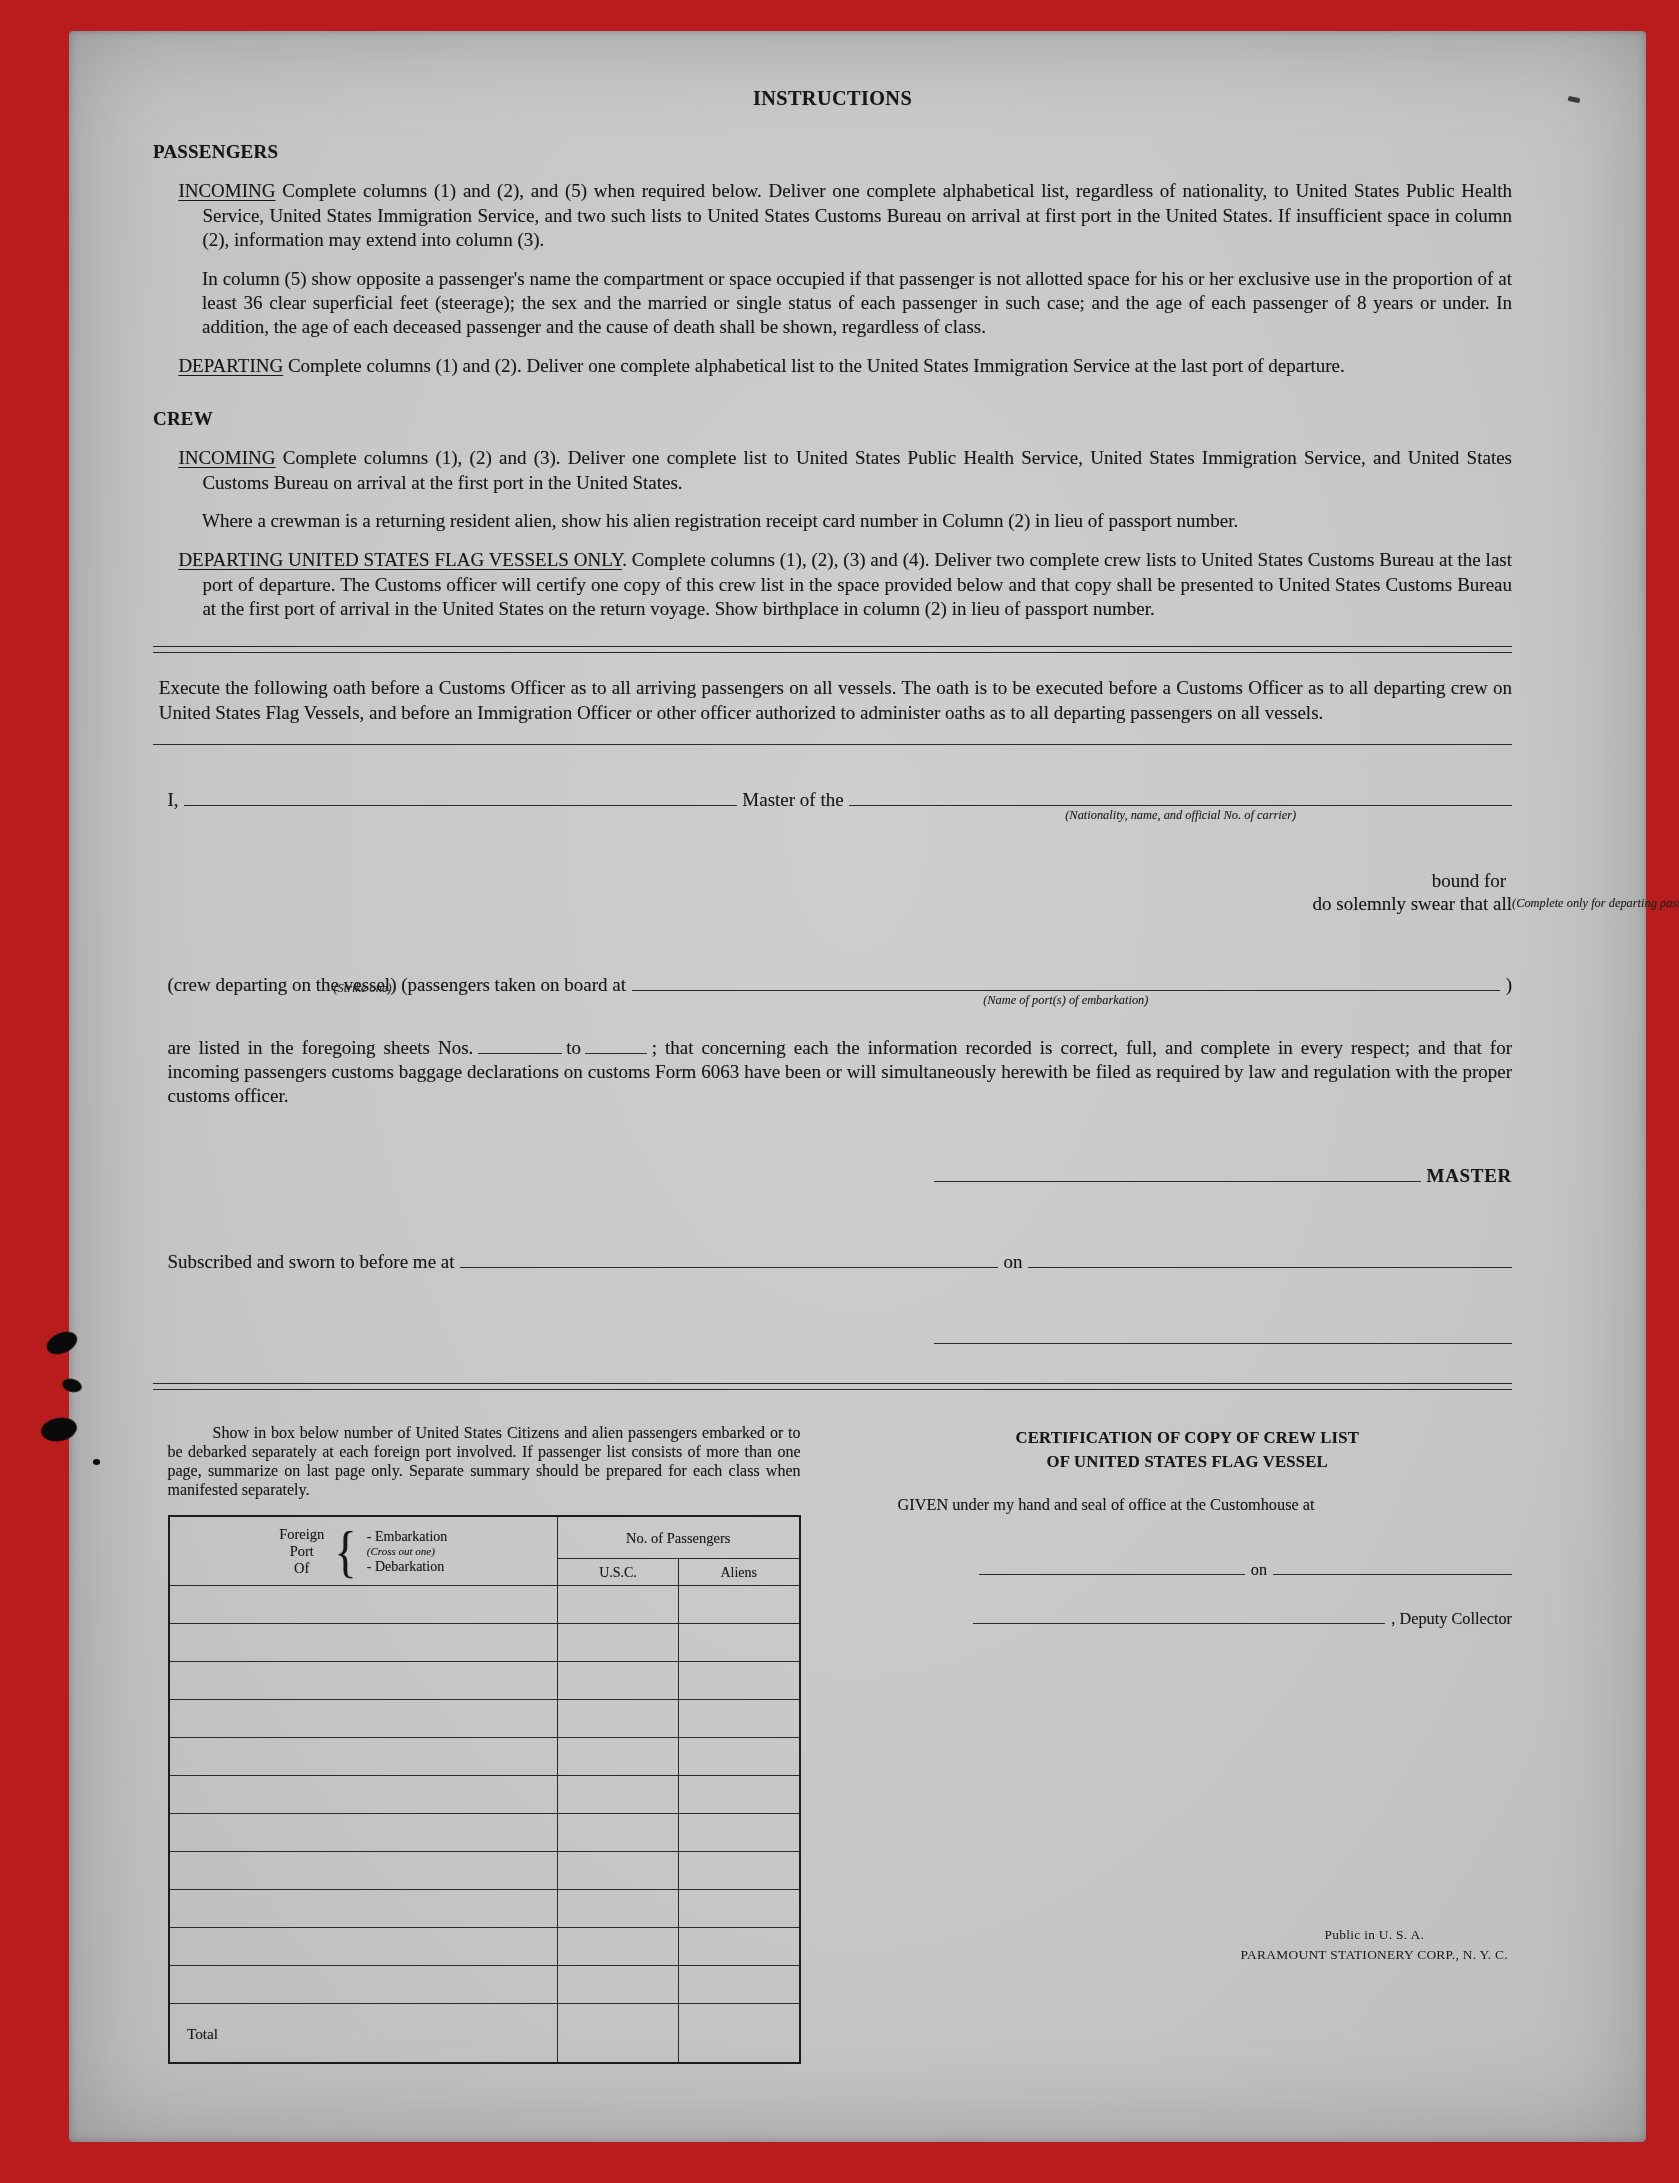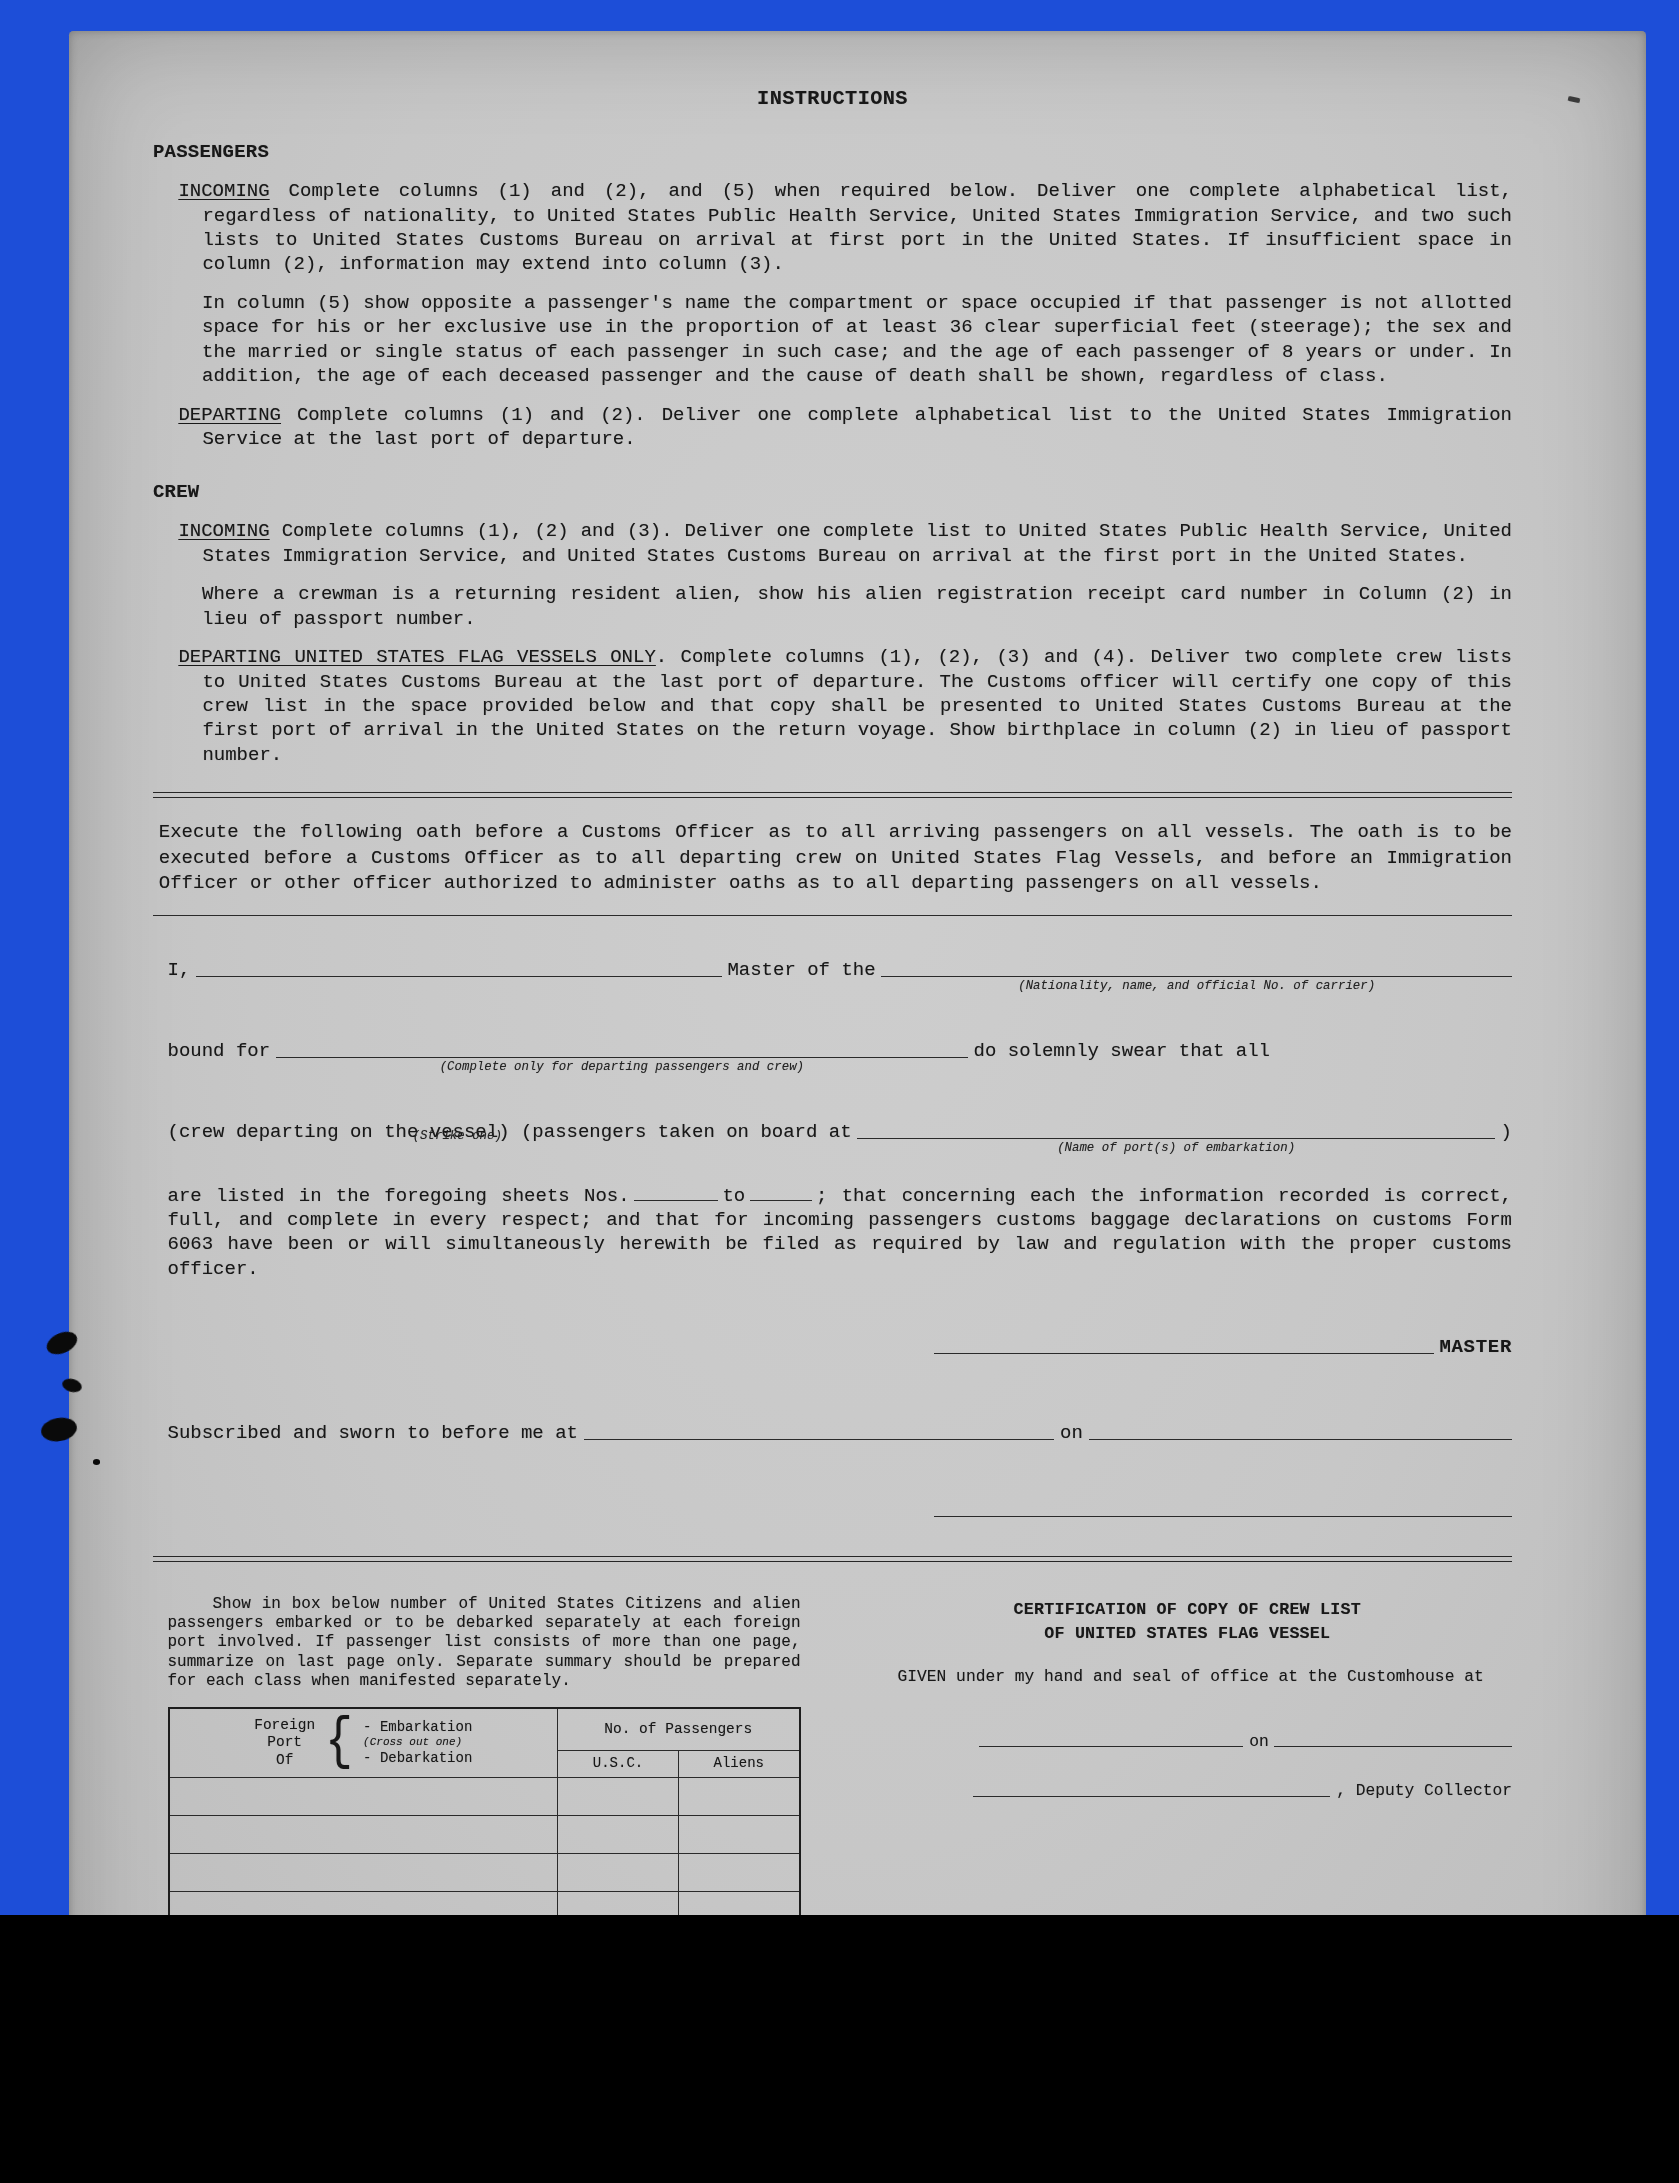--- a/index.html
+++ b/index.html
@@ -1,17 +1,17 @@
 <!DOCTYPE html>
 <html style="font-size:11.6px"><head>
 <meta charset="utf-8">
 <style>
   html,body{margin:0;padding:0;background:#000;}
-  .scan{position:relative;width:1679px;height:1915px;background:#1d4ed8;overflow:hidden;
-        font-family:Liberation Mono, monospace;color:#181818;}
+  .scan{position:relative;width:1679px;height:2183px;background:#b91c1c;overflow:hidden;
+        font-family:Liberation Serif, serif;color:#181818;}
   .paper{position:absolute;left:69px;top:30.5px;width:1577px;height:2111px;
          background:radial-gradient(ellipse at 50% 38%, #cecece 0%, #c7c7c7 55%, #bcbcbc 100%);
          box-shadow:inset 0 0 102px rgba(0,0,0,.22), inset 0 0 8.7px rgba(0,0,0,.25);
          border-radius:4.4px;}
   .content{padding:36px 134px 0 84px;font-size:19px;line-height:1.28;}
   .content *{text-shadow:0 0 0.7px rgba(25,25,25,.35);}
 
   .title{font-size:20.3px;font-weight:bold;text-align:center;margin:19px 0 0 0;letter-spacing:0.4px;}
   .sec{font-size:19px;font-weight:bold;margin:29px 0 0 0;letter-spacing:0.2px;}
   .para{margin:14.5px 0 0 25.4px;text-align:justify;}
@@ -109,21 +109,21 @@
 
         <div class="form-line" style="margin-top:45px;">
           <span class="fl-text">I,</span>
           <span class="bl g1"></span>
           <span class="fl-text after" style="padding-right:5.8px;">Master of the</span>
           <span class="bl g12">
               <span class="cap">(Nationality, name, and official No. of carrier)</span>
             </span>
         </div>
 
-        <div class="form-line" style="margin-top:62px;">
+        <div class="form-line" style="margin-top:62px;flex-direction:column;">
           <span class="fl-text">bound for</span>
           <span class="bl g1">
               <span class="cap">(Complete only for departing passengers and crew)</span>
             </span>
           <span class="fl-text after">do solemnly swear that all</span>
           <span class="sp20"></span>
         </div>
 
         <div class="form-line" style="margin-top:62px;">
           <span class="fl-text lbl-cap"><span>(crew departing on the vessel) (passengers taken on board at</span><span class="cap">(Strike one)</span></span>

